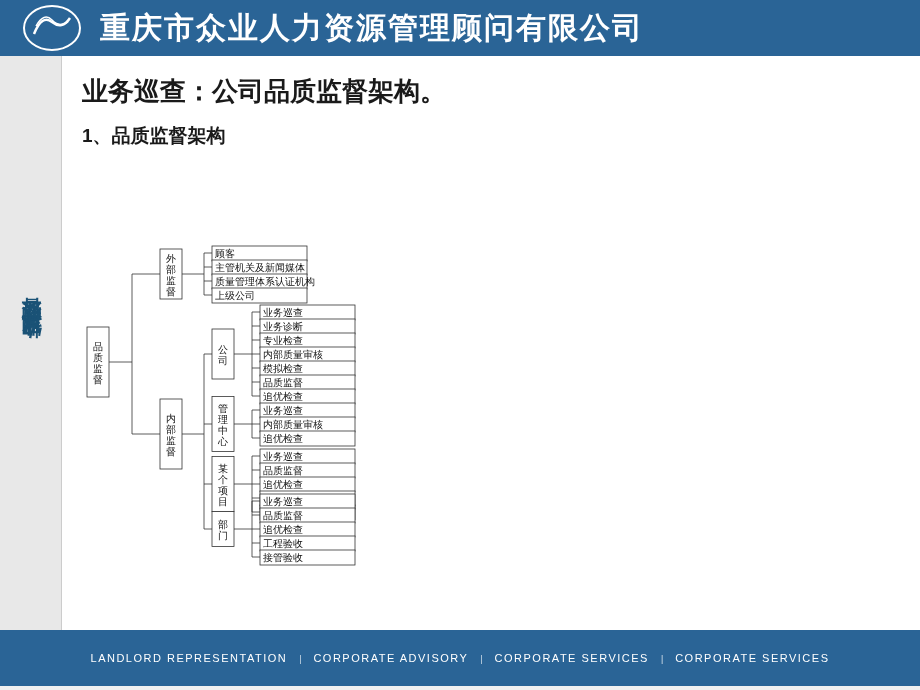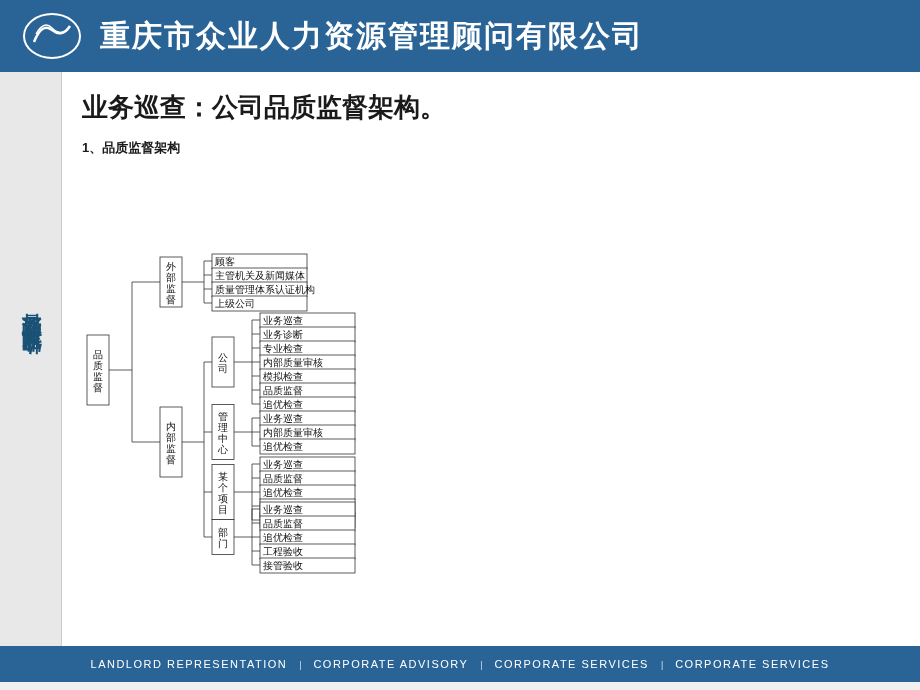--- a/index.html
+++ b/index.html
@@ -7,21 +7,21 @@
       width: 920px;
       height: 690px;
       font-family: 'SimSun', '宋体', serif;
       background: #f0f0f0;
       overflow: hidden;
     }
 
     
     #header {
       background: #2a6496;
-      height: 72px;
+      height: 56px;
       display: flex;
       align-items: center;
       padding: 0 20px;
       gap: 16px;
     }
     #logo-area {
       display: flex;
       align-items: center;
       justify-content: center;
       width: 64px;
@@ -71,31 +71,31 @@
       background: white;
     }
     #section-title {
       font-size: 26px;
       font-family: 'Microsoft YaHei', '微软雅黑', sans-serif;
       font-weight: bold;
       color: #1a1a1a;
       margin-bottom: 14px;
     }
     #chart-title {
-      font-size: 13px;
+      font-size: 19px;
       font-family: 'Microsoft YaHei', sans-serif;
       font-weight: bold;
       margin-bottom: 10px;
       color: #1a1a1a;
     }
 
     
     #footer {
       background: #2a6496;
-      height: 36px;
+      height: 56px;
       display: flex;
       align-items: center;
       justify-content: center;
       gap: 0;
     }
     .footer-sep {
       color: white;
       margin: 0 12px;
       font-size: 11px;
     }

